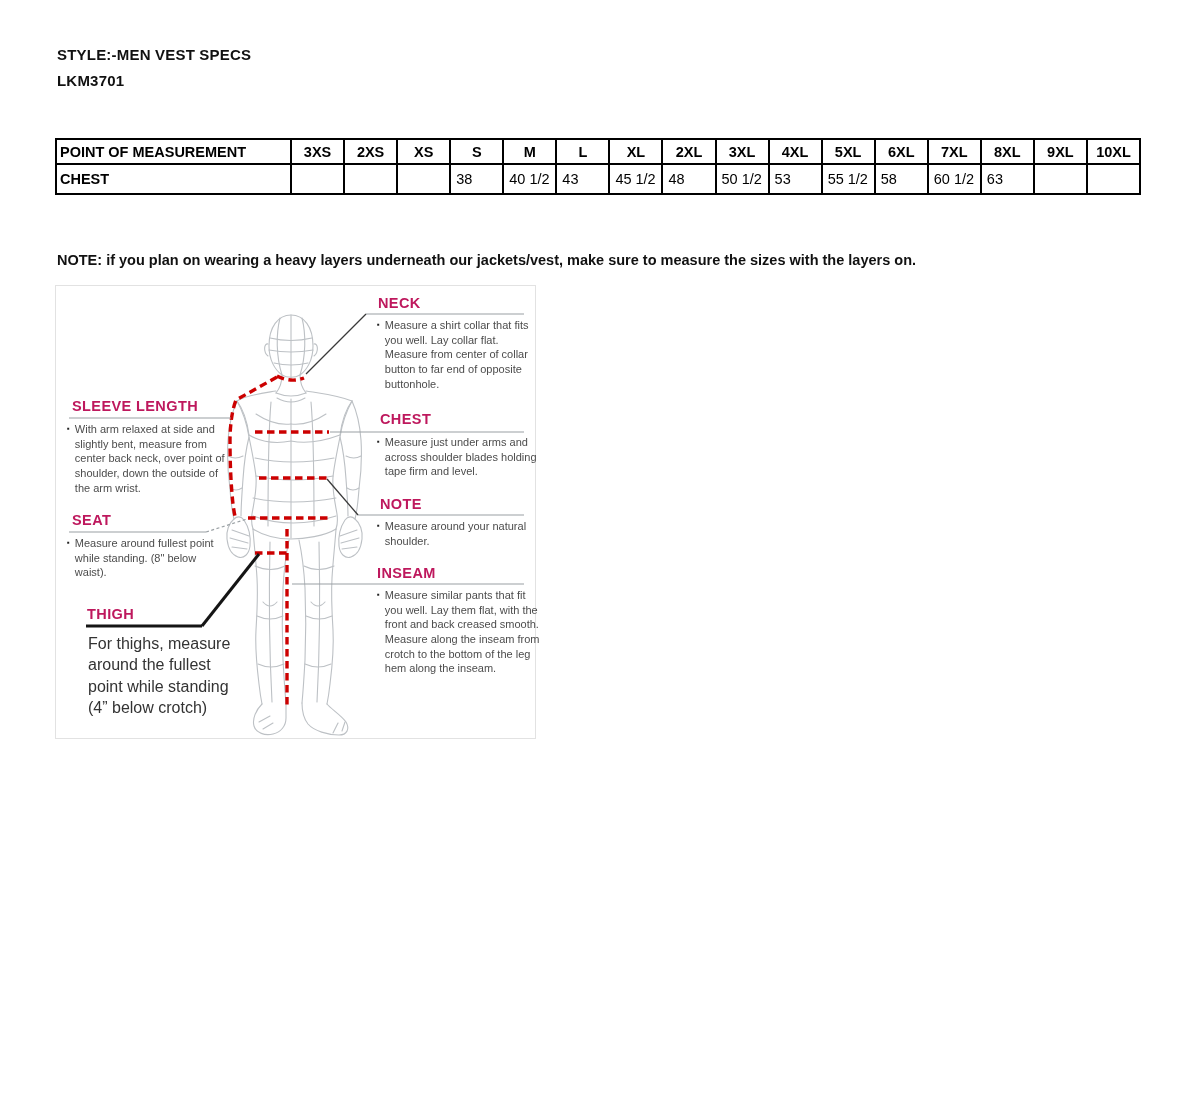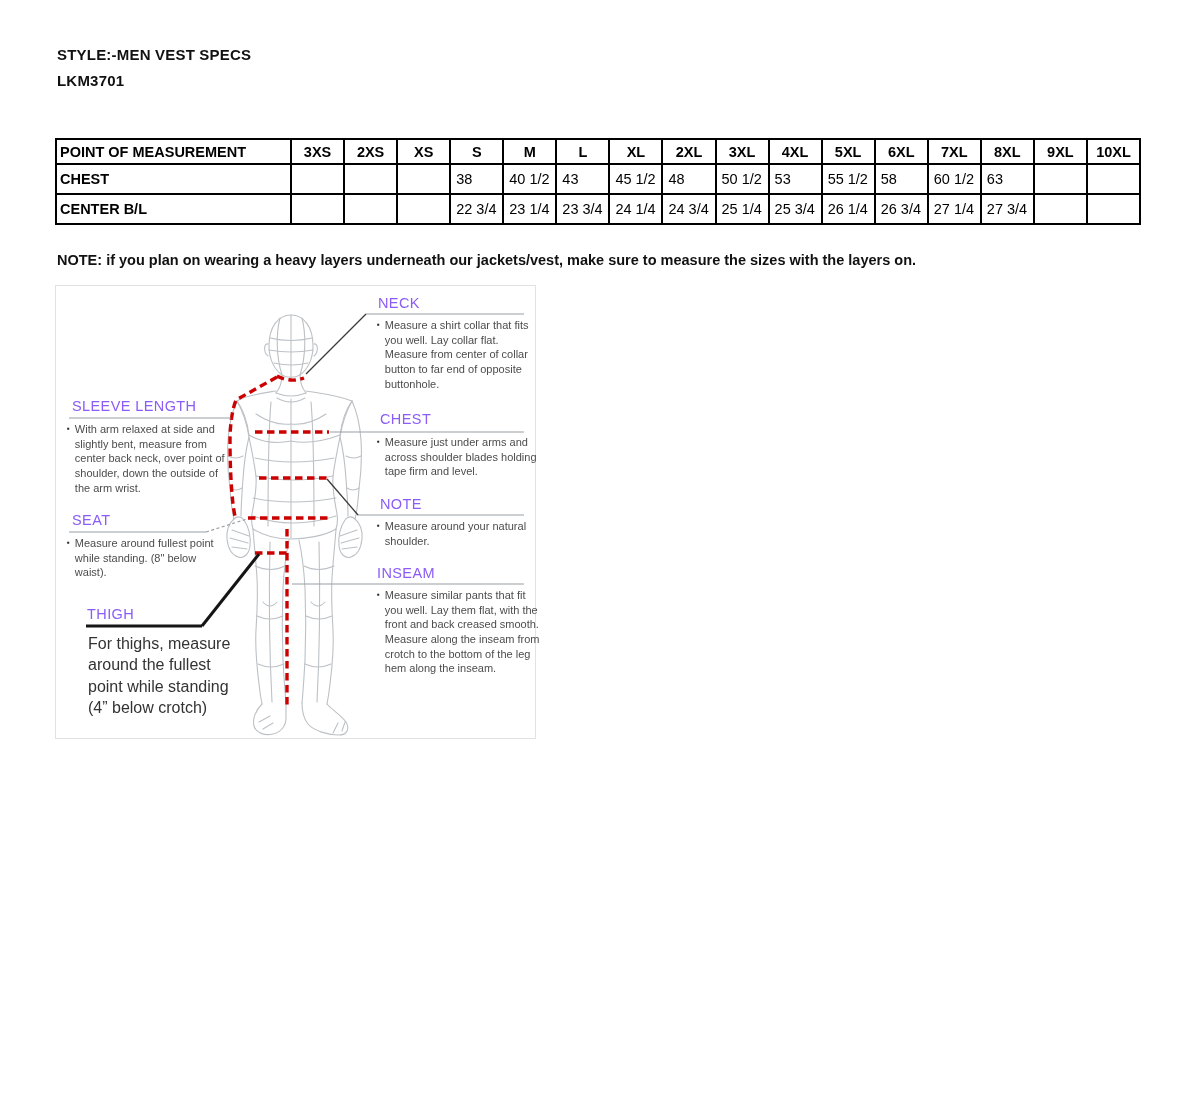--- a/index.html
+++ b/index.html
@@ -23,22 +23,22 @@
   table.spec-table th.lbl{text-align:left;}
   table.spec-table td{height:28px;text-align:left;padding-left:5px;font-weight:normal;}
   table.spec-table td.lbl{font-weight:bold;padding-left:3px;}
 
   .diagram{
     position:absolute;left:55px;top:285px;width:479px;height:452px;
     border:1px solid #e2e2e2;background:#fff;
   }
   .diagram svg{position:absolute;left:0;top:0;}
   .m-label{
-    position:absolute;font-size:14.5px;color:#8b5cf6;letter-spacing:0.4px;
-    font-weight:400;white-space:nowrap;
+    position:absolute;font-size:14.5px;color:#be185d;letter-spacing:0.4px;
+    font-weight:700;white-space:nowrap;
   }
   .m-desc{
     position:absolute;display:flex;gap:5px;align-items:flex-start;
     font-size:11px;line-height:1.33;color:#4c4c4c;
   }
   .m-desc .bullet{font-size:8px;line-height:1;margin-top:3px;color:#222;}
   .m-desc.no-bullet{font-size:16px;color:#333;}
 </style>
 </head>
 <body>
@@ -101,39 +101,20 @@
         <td>48</td>
         <td>50 1/2</td>
         <td>53</td>
         <td>55 1/2</td>
         <td>58</td>
         <td>60 1/2</td>
         <td>63</td>
         <td></td>
         <td></td>
       </tr>
-      <tr>
-        <td class="lbl">CENTER B/L</td>
-        <td></td>
-        <td></td>
-        <td></td>
-        <td>22 3/4</td>
-        <td>23 1/4</td>
-        <td>23 3/4</td>
-        <td>24 1/4</td>
-        <td>24 3/4</td>
-        <td>25 1/4</td>
-        <td>25 3/4</td>
-        <td>26 1/4</td>
-        <td>26 3/4</td>
-        <td>27 1/4</td>
-        <td>27 3/4</td>
-        <td></td>
-        <td></td>
-      </tr>
     </tbody>
   </table>
 </div>
 
 <div class="note">NOTE: if you plan on wearing a heavy layers underneath our jackets/vest, make sure to measure the sizes with the layers on.</div>
 
 <div class="diagram">
   <svg width="479" height="452" viewBox="0 0 479 452">
 
     <g fill="none" stroke="#bdc1c5" stroke-width="1.1" stroke-linecap="round">

